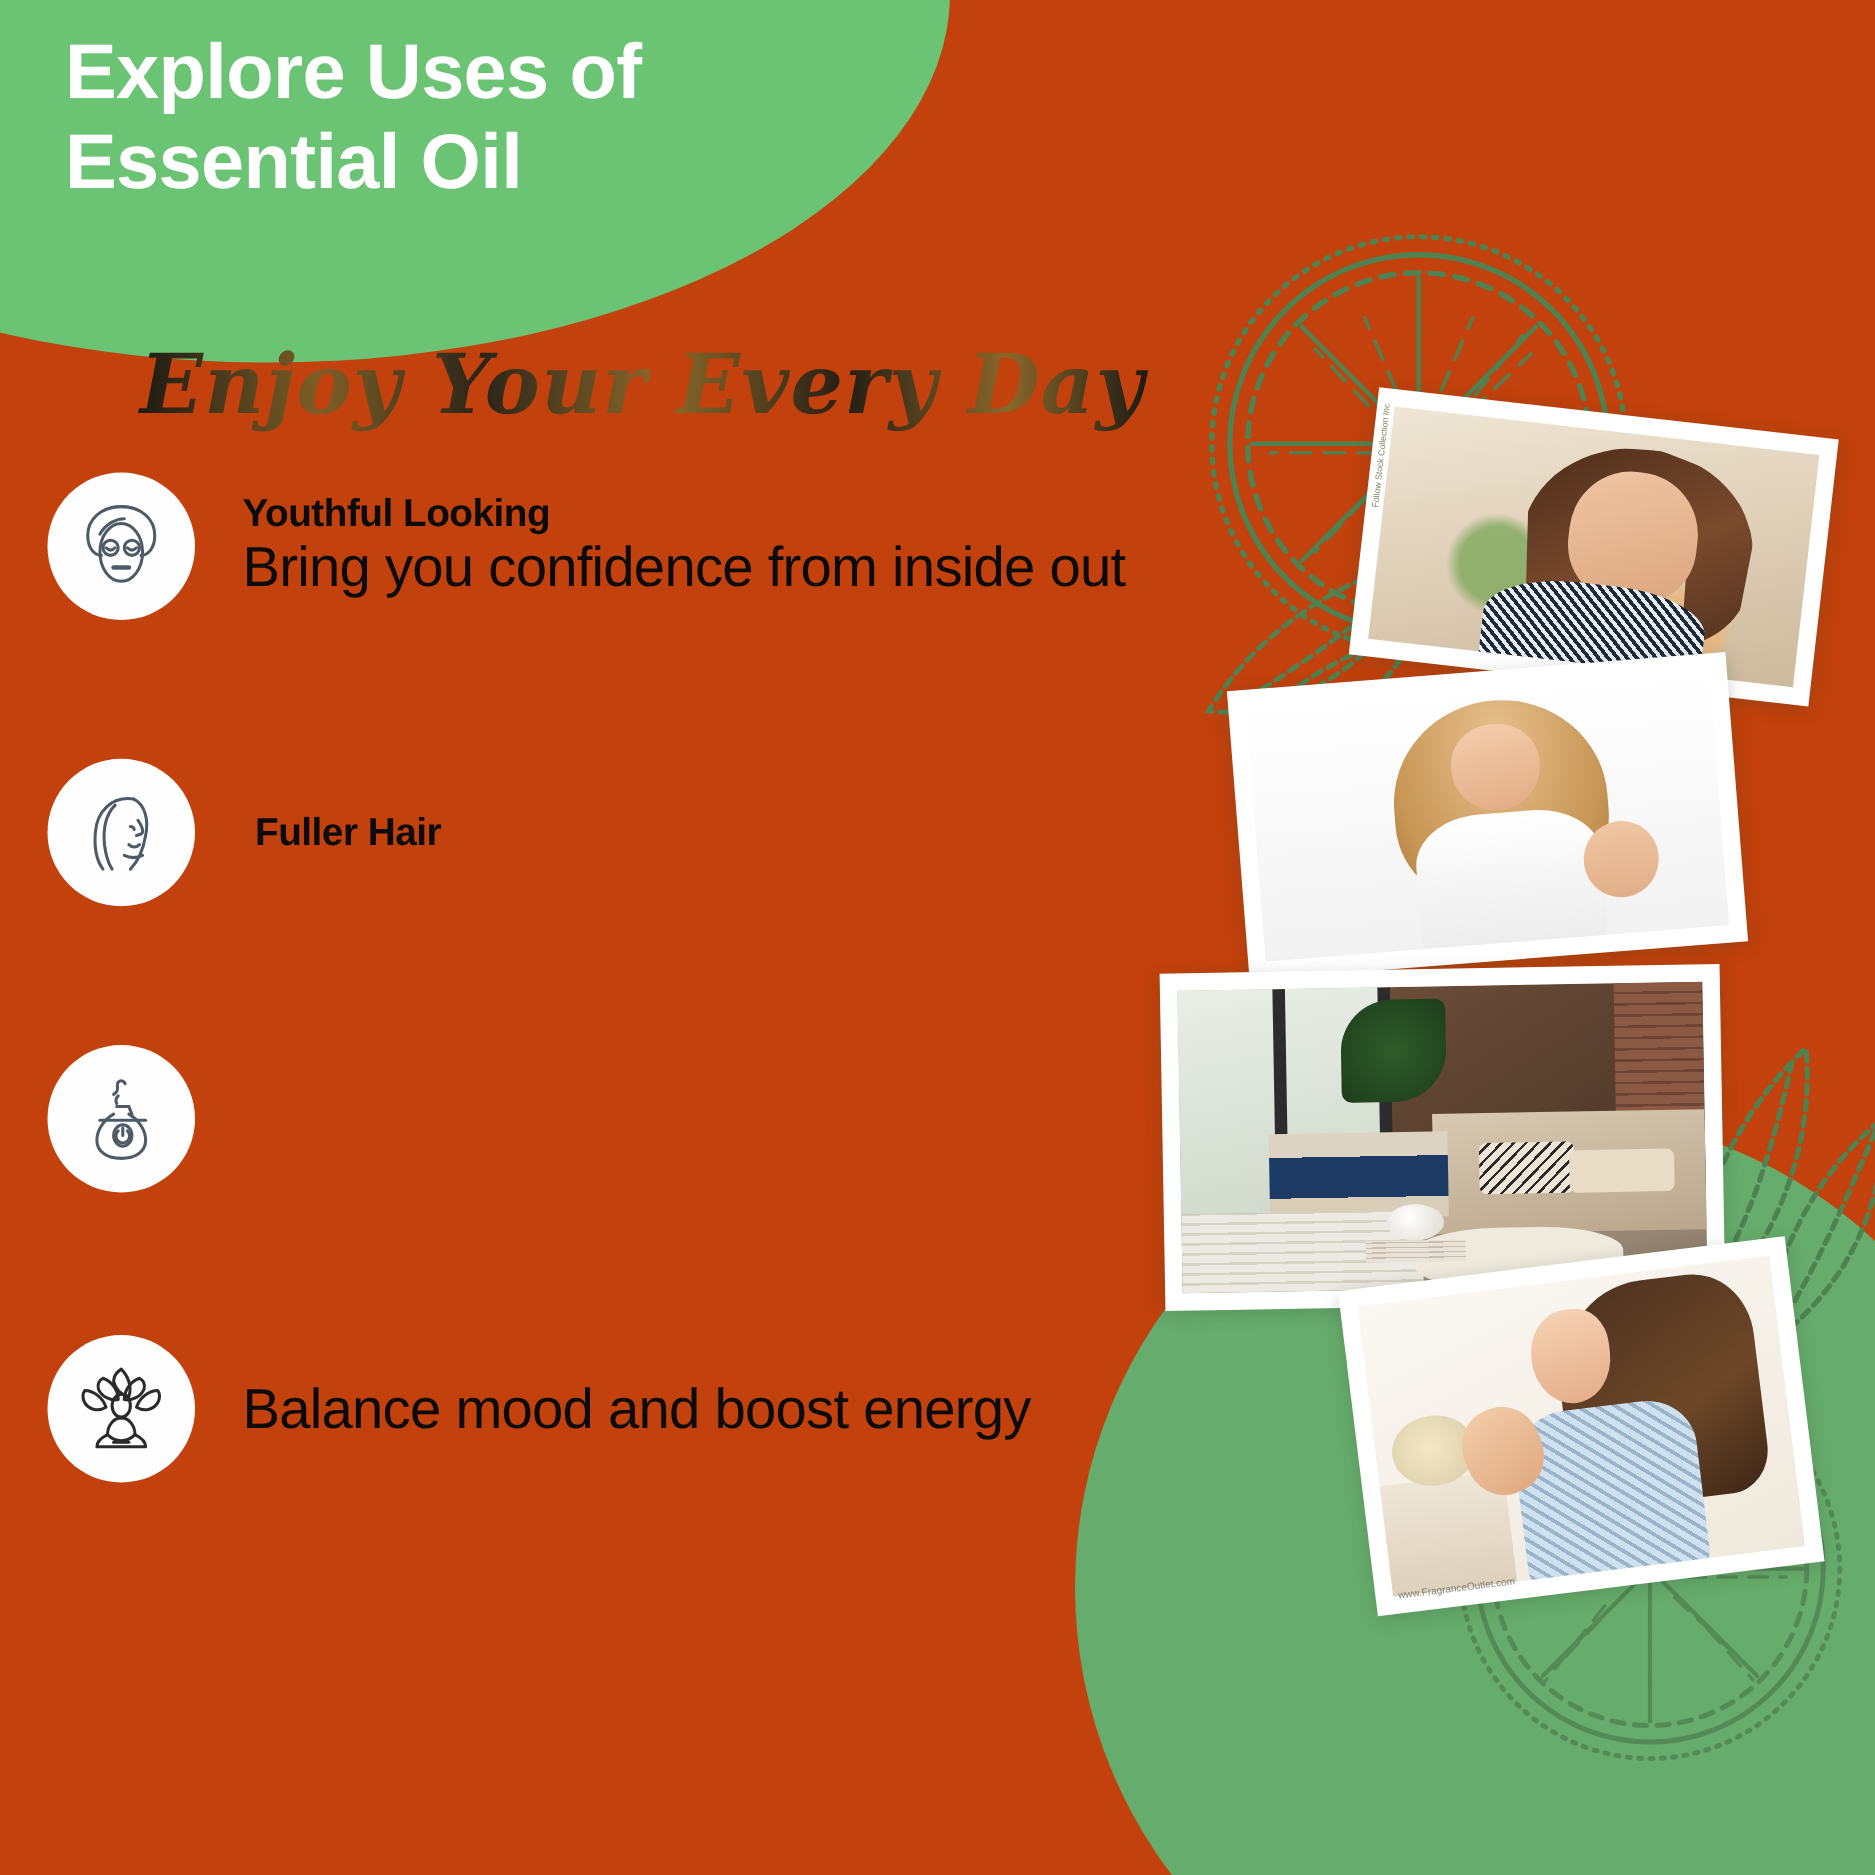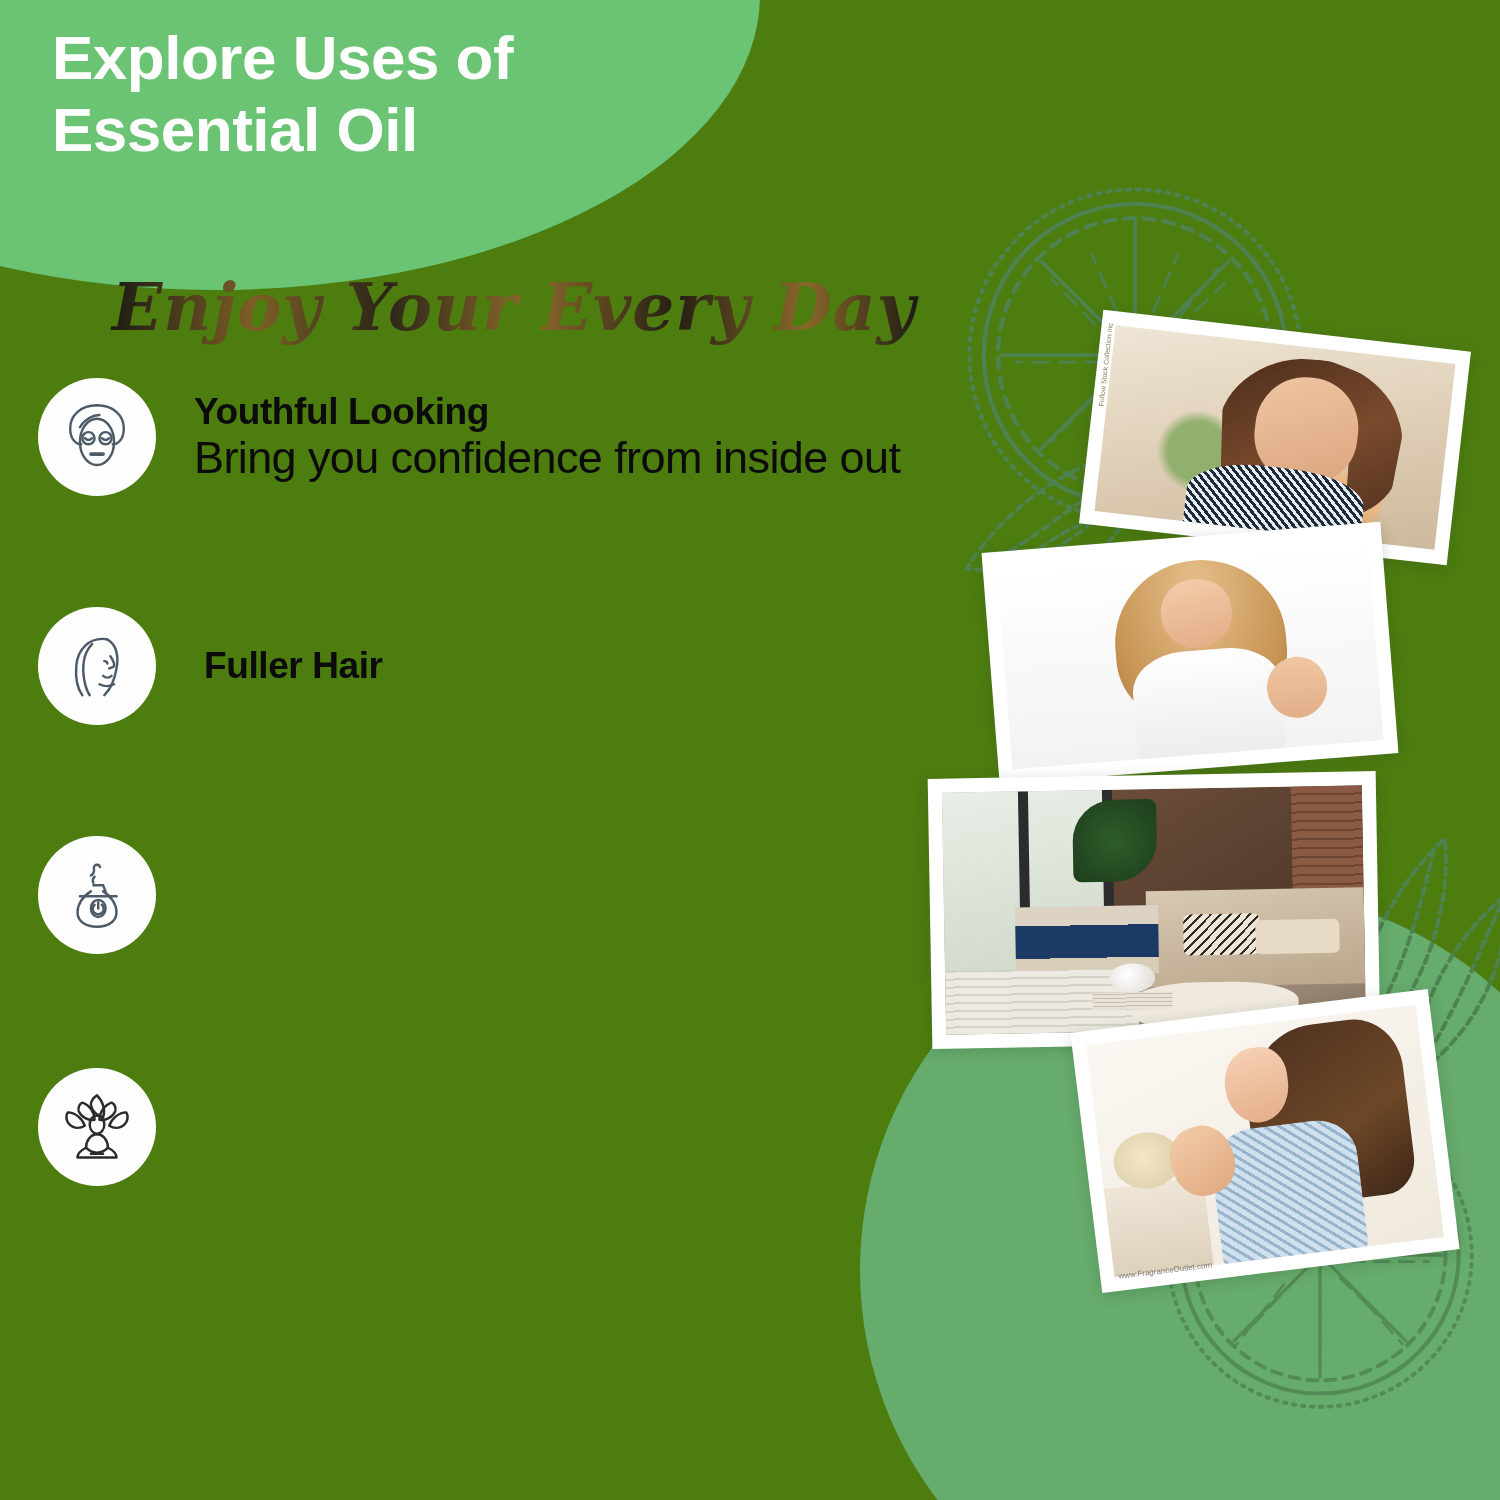--- a/index.html
+++ b/index.html
@@ -4,21 +4,21 @@
 <style>
   html,body{margin:0;padding:0;}
   body{
     width:1500px;height:1500px;
     font-family:"Liberation Sans", sans-serif;
     overflow:hidden;
   }
   #canvas{
     position:relative;
     width:1500px;height:1500px;
-    background:#4d7c0f;
+    background:#c2410c;
     overflow:hidden;
   }
 
   
   .deco{position:absolute;pointer-events:none;}
 
   #corner-circle{
     position:absolute;
     right:-120px;bottom:-150px;
     width:760px;height:760px;
@@ -75,21 +75,21 @@
     background:#fdfefd;
     display:flex;align-items:center;justify-content:center;
     flex:0 0 auto;
   }
   .feature-icon svg{width:78px;height:78px;display:block;}
   .feature-text{
     color:#0b0b0b;
     line-height:1.12;
   }
   .feature-title{
-    font-size:37px;
+    font-size:31px;
     font-weight:bold;
     letter-spacing:-0.4px;
     white-space:nowrap;
   }
   .feature-sub{
     font-size:45px;
     font-weight:normal;
     letter-spacing:-0.6px;
     white-space:nowrap;
   }
@@ -389,20 +389,21 @@
         <path d="M56 20c-6 0-12 5-14 11 5 3 11 2 14-3 1.5-3 1.3-6 0-8Z"></path>
         <ellipse cx="32" cy="30" rx="6" ry="7.5"></ellipse>
         <path d="M32 38c-5 0-9 5-9 11"></path>
         <path d="M32 38c5 0 9 5 9 11"></path>
         <path d="M23 49c-4 2-7 5-7 8h32c0-3-3-6-7-8"></path>
         <path d="M23 49c3 3 6 4 9 4s6-1 9-4"></path>
         <path d="M27 54h10"></path>
       </svg>
     </div>
     <div class="feature-text">
+      <div class="feature-sub">Balance mood and boost energy</div>
     </div>
   </div>
 
   <div class="photo" id="photo-0">
     <div class="inner">
       <div id="p0-hair"></div>
       <div id="p0-head"></div>
       <div id="p0-body"></div>
     </div>
     <div class="pw" id="p0-wm">Follow Stock Collection Inc</div>

